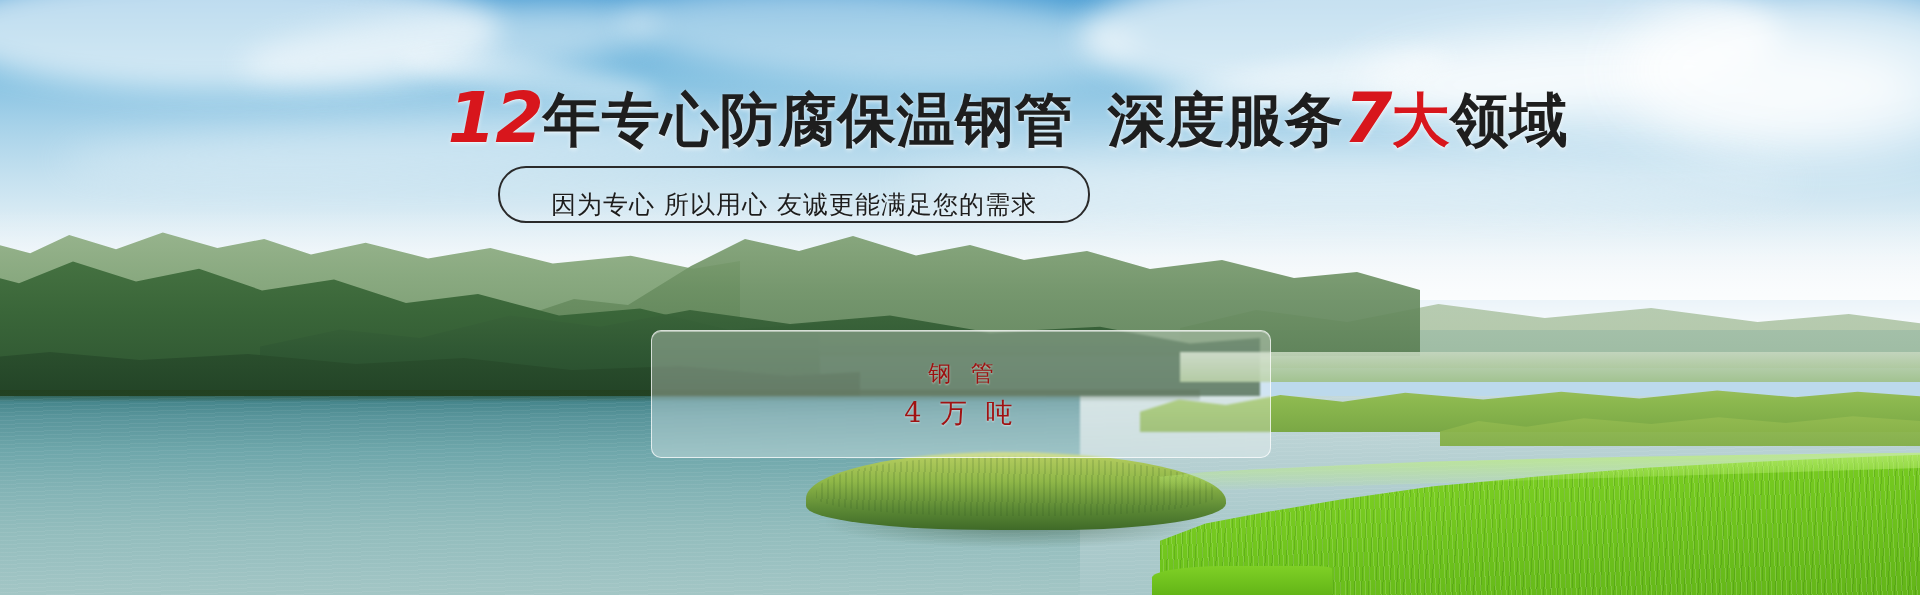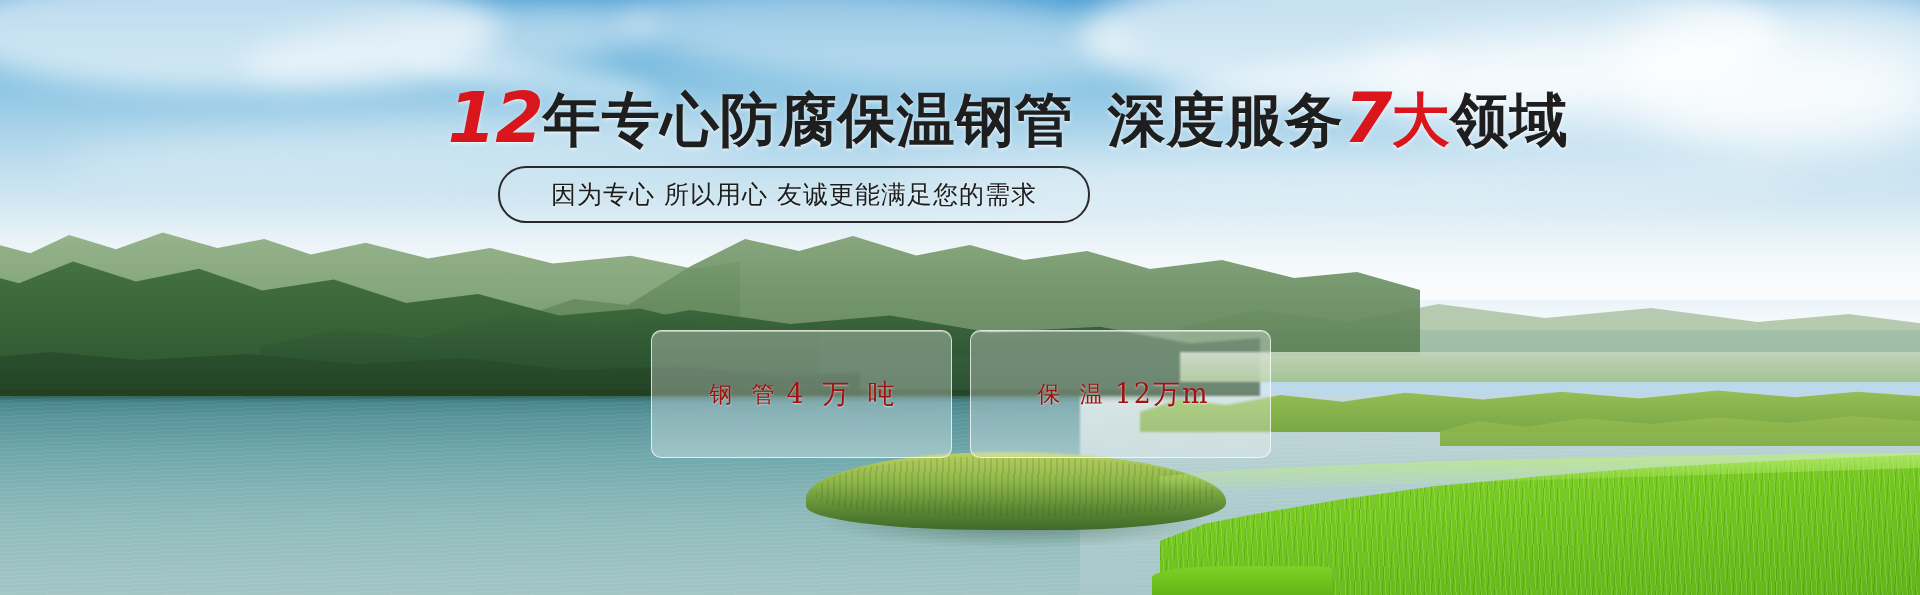--- a/index.html
+++ b/index.html
@@ -193,21 +193,21 @@
   }
   .hl-red{color:#d8161c;}
   .hl-gap{display:inline-block;width:34px;}
 
   
   .pill{
     position:absolute;left:498px;top:166px;
     width:588px;height:53px;
     border:2px solid #2a2a2a;
     border-radius:28px;
-    display:flex;align-items:center;justify-content:center;
+    display:flex;align-items:flex-end;justify-content:center;
     font-family:"DejaVu Sans","Liberation Sans",sans-serif;
     font-size:25px;
     letter-spacing:1px;
     color:#1d1d1d;
     background:rgba(255,255,255,.04);
     text-shadow:0 1px 2px rgba(255,255,255,.5);
   }
 
   
   .cards{
@@ -215,21 +215,21 @@
     width:620px;height:128px;
     display:flex;
     gap:18px;
   }
   .card{
     flex:1 1 0;
     border-radius:10px;
     border:1px solid rgba(255,255,255,.72);
     background:rgba(255,255,255,.30);
     backdrop-filter:blur(1px);
-    display:flex;flex-direction:row;
+    display:flex;flex-direction:column;
     align-items:center;justify-content:center;
     gap:6px;
     box-shadow:inset 0 1px 0 rgba(255,255,255,.45);
   }
   .card-label{
     font-family:"DejaVu Sans","Liberation Sans",sans-serif;
     font-size:23px;
     letter-spacing:6px;
     text-indent:6px;
     color:#9d1111;
@@ -295,20 +295,16 @@
   </div>
 
   <div class="cards">
 
     <div class="card">
       <div class="card-label">钢 管</div>
       <div class="card-value"><span class="sp">4 万 吨</span></div>
     </div>
 
 
-    <div class="card">
-      <div class="card-label">保 温</div>
-      <div class="card-value"><span>12万m</span></div>
-    </div>
 
   </div>
 
 </div>
 
 </body></html>

